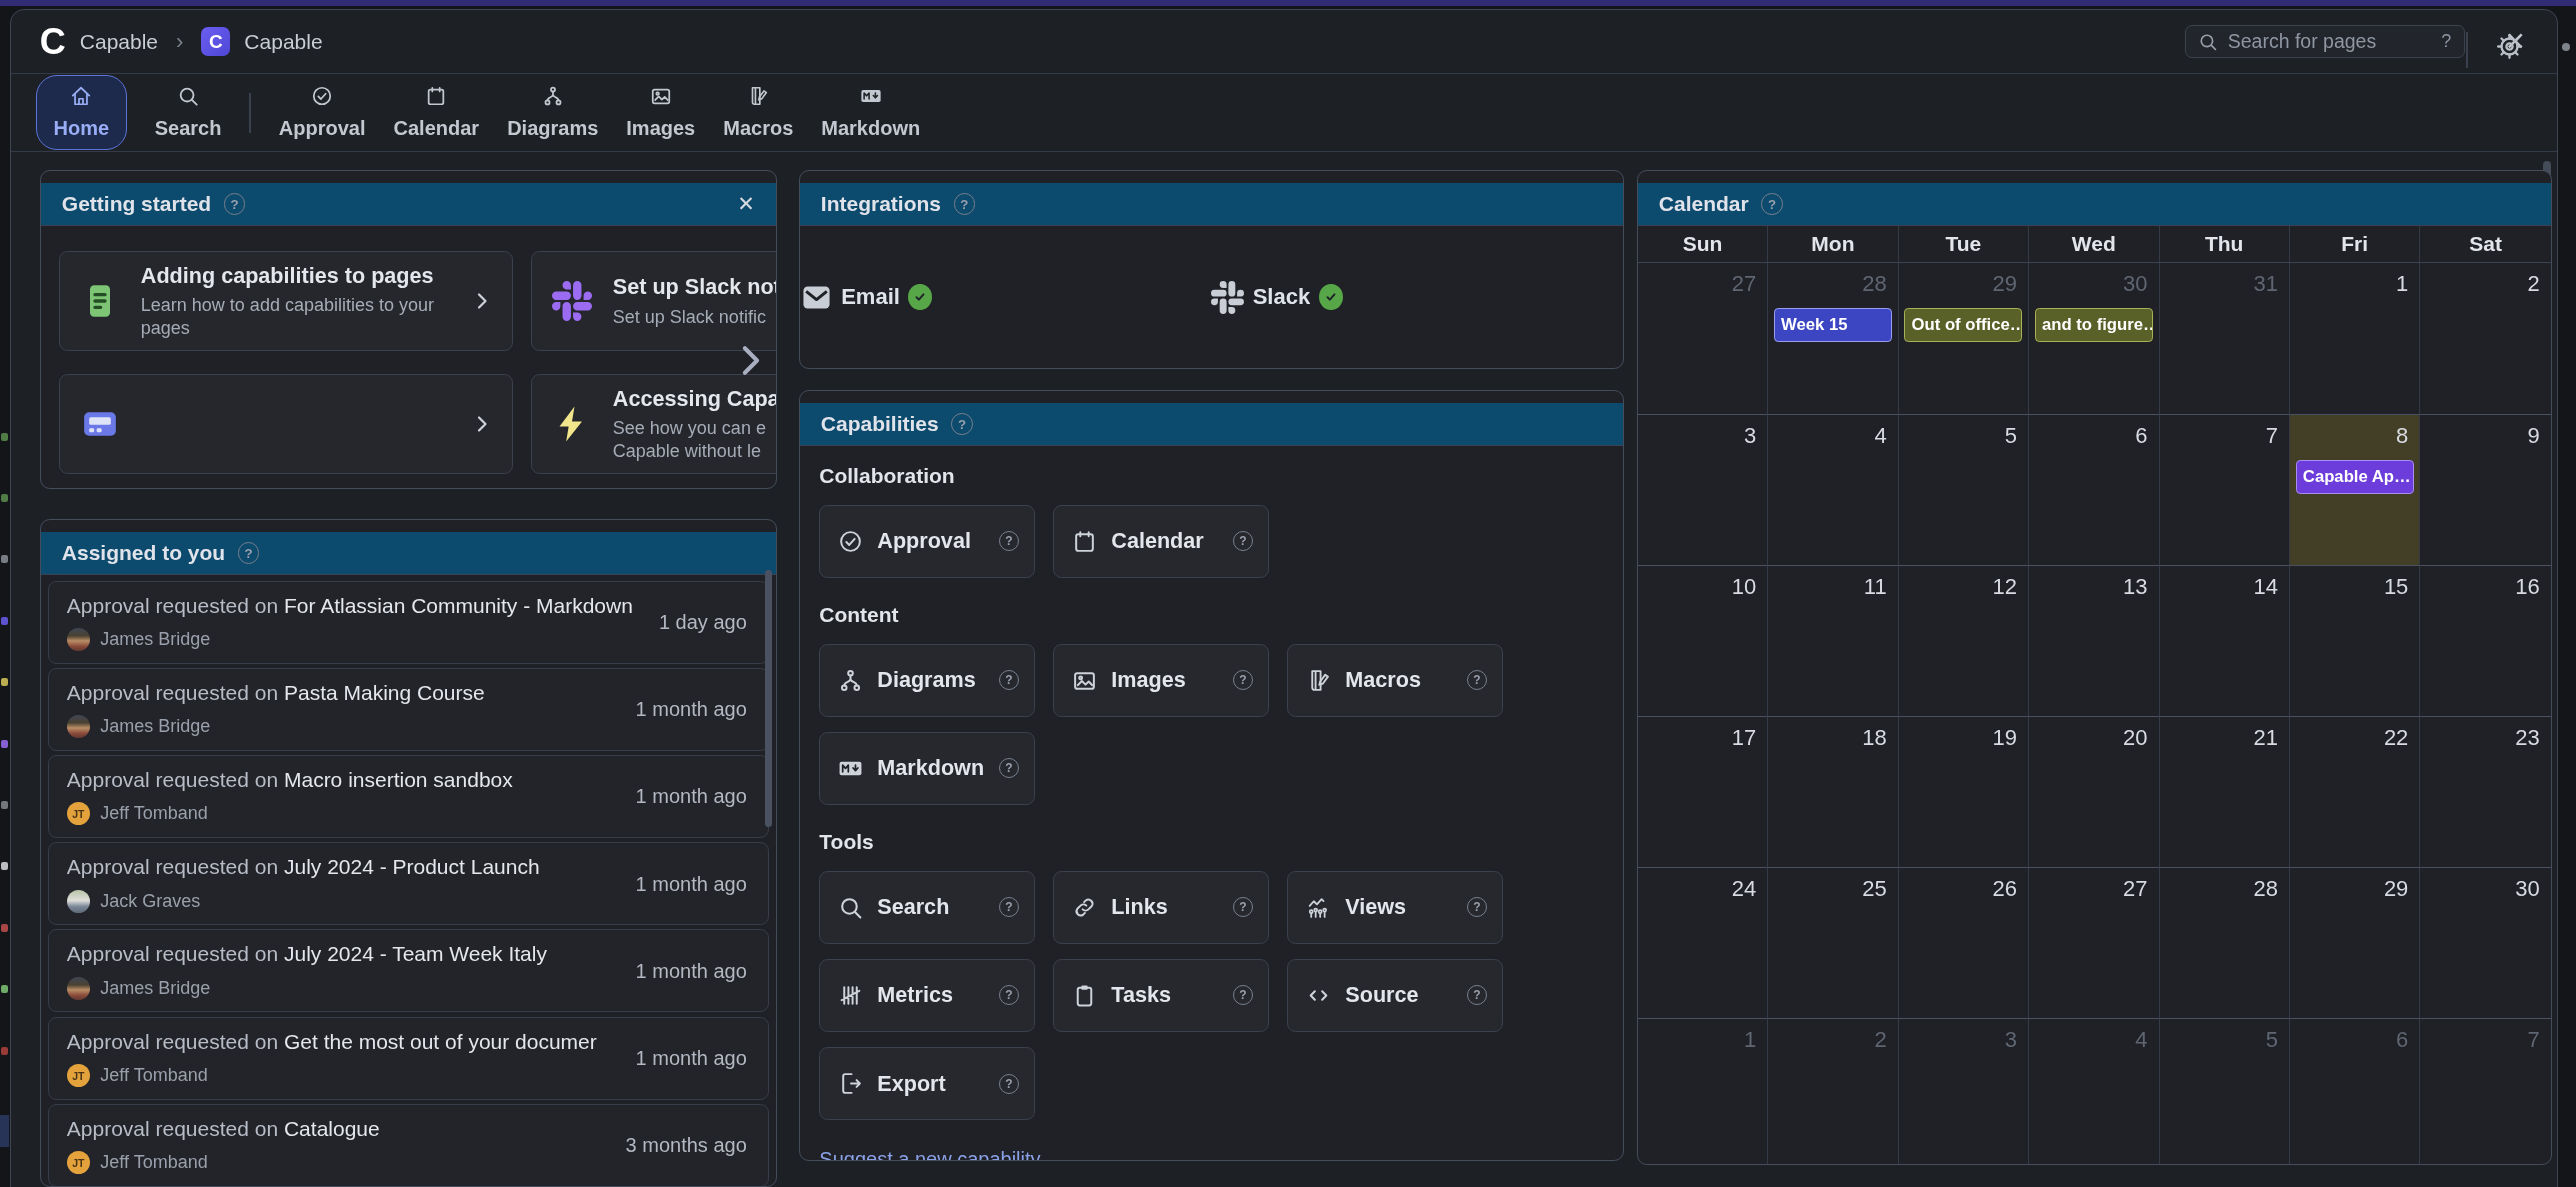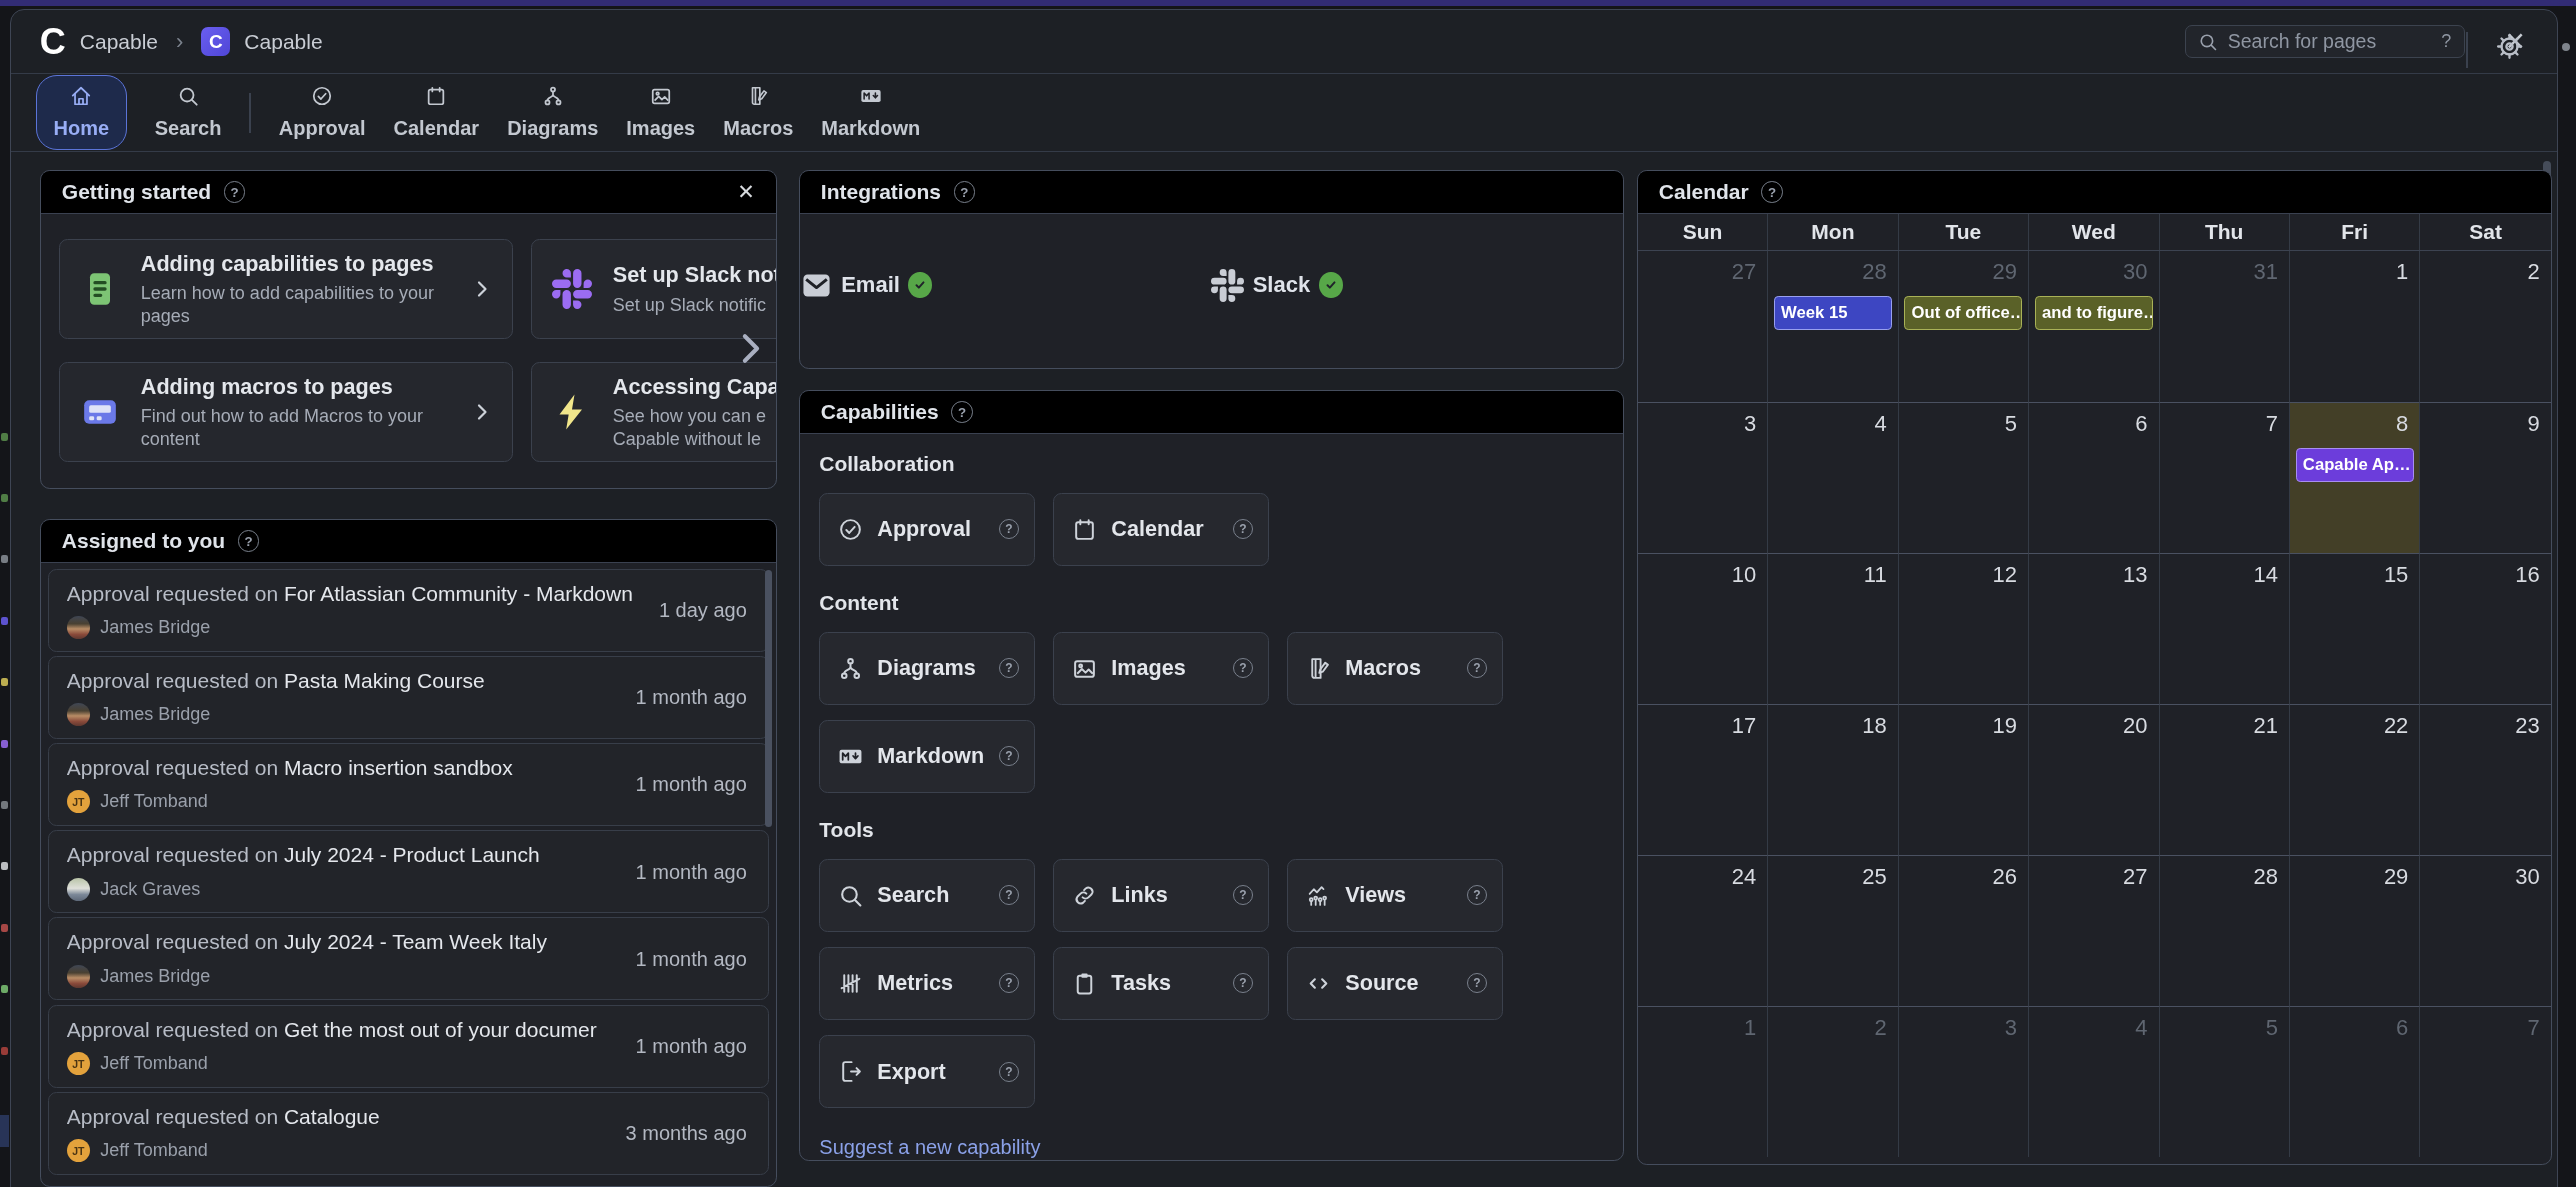--- a/index.html
+++ b/index.html
@@ -32,22 +32,22 @@
   .tab .tico{width:22px;height:22px;display:flex;}
   .tab .tico svg{width:22px;height:22px;}
   .tab.active{color:#98adf5;background:#1e2a4b;border:1.4px solid #5b74d8;border-radius:21px;padding:8.4px 16.7px;}
   .vdiv{width:1.4px;height:40px;background:#3a414e;flex:none;}
   .gear{position:absolute;right:32px;top:21px;width:31px;height:31px;color:#b9bec7;cursor:pointer;}
   .gear svg{width:31px;height:31px;}
   .gear-div{position:absolute;right:89px;top:22px;width:1.4px;height:36px;background:#3a414e;}
   .ov-scroll{position:absolute;right:5.6px;top:151px;width:8.4px;height:460px;background:#454c59;border-radius:4.2px;}
   
   .panel{position:absolute;border:1.4px solid #454d5d;border-radius:9.8px;background:#1f2127;box-sizing:border-box;overflow:hidden;}
-  .panel-h{height:43px;background:#000000;border-bottom:1.4px solid #3a4150;display:flex;align-items:center;
-    gap:12.6px;padding:0 21px;font-size:21px;font-weight:700;color:#e0e4ea;box-sizing:border-box;}
+  .panel-h{height:43px;background:#0c4a6e;border-bottom:1.4px solid #3a4150;display:flex;align-items:center;
+    gap:12.6px;padding:0 21px;font-size:21px;font-weight:700;color:#e0e4ea;box-sizing:border-box;margin-top:12px;}
   .help{width:21.6px;height:21.6px;border:1.4px solid #79808c;border-radius:50%;color:#9aa1ad;font-size:13.3px;
     display:flex;align-items:center;justify-content:center;font-weight:700;box-sizing:border-box;flex:none;}
   .panel-x{margin-left:auto;font-size:21px;font-weight:700;color:#d7dade;cursor:pointer;}
   
   .gs-body{position:relative;height:274px;overflow:hidden;}
   .gs-card{position:absolute;width:454px;height:100px;background:#25272d;border:1.4px solid #3b414d;border-radius:8.4px;
     box-sizing:border-box;display:flex;align-items:center;padding:0 18px;gap:18px;cursor:pointer;}
   .gs-ic{width:45px;height:45px;flex:none;display:flex;align-items:center;justify-content:center;}
   .gs-ic svg{width:40px;height:40px;}
   .gs-tx{min-width:0;}
@@ -278,27 +278,20 @@
           </div>
           <div class="gs-card" style="left: 18px; top: 148px;">
             <span class="gs-ic" style="color:#6b79e8">
               <svg viewBox="0 0 24 24">
                 <rect x="2.5" y="5" width="19" height="14" rx="3" fill="currentColor"></rect>
                 <rect x="5.5" y="8" width="13" height="4.5" rx="1" fill="#dfe3f7"></rect>
                 <rect x="5.5" y="14.6" width="3" height="2.4" rx="0.8" fill="#dfe3f7"></rect>
                 <rect x="10" y="14.6" width="3" height="2.4" rx="0.8" fill="#dfe3f7"></rect>
               </svg>
             </span>
-            <span class="gs-tx">
-              <div class="gs-title">Adding macros to pages</div>
-              <div class="gs-desc">
-                <div>Find out how to add Macros to your</div>
-                <div>content</div>
-              </div>
-            </span>
             <span class="gs-chev"><svg viewBox="0 0 24 24" fill="none" stroke="currentColor" stroke-width="2.2" stroke-linecap="round" stroke-linejoin="round">
                 <path d="m9 5.5 6.5 6.5L9 18.5"></path>
               </svg></span>
           </div>
           <div class="gs-card" style="left: 490px; top: 148px;">
             <span class="gs-ic" style="color:#f1e68b">
               <svg viewBox="0 0 24 24" fill="currentColor">
                 <path d="M13.5 1.5 4.5 13.5h5.5L8.5 22.5l9.5-12h-6z"></path>
               </svg>
             </span>

